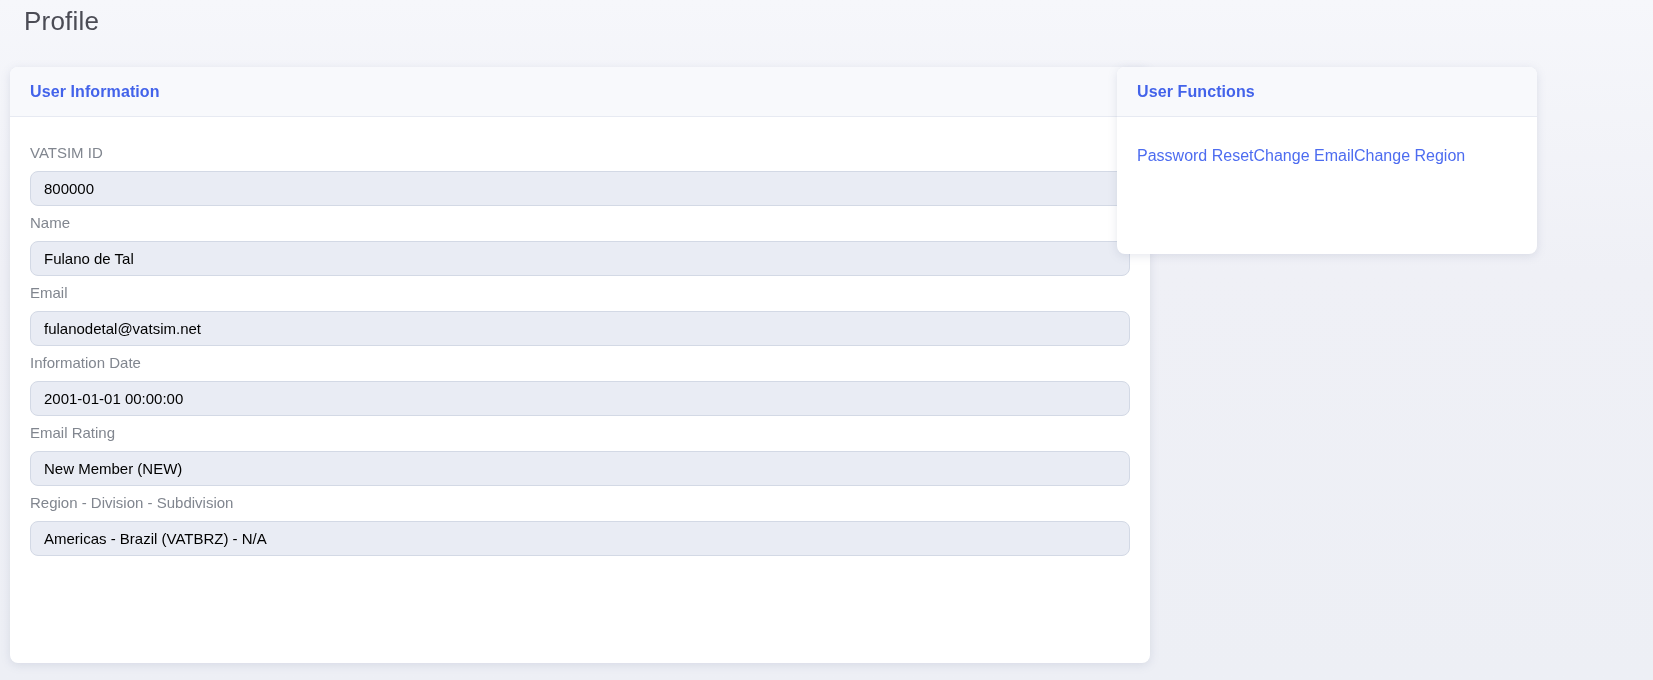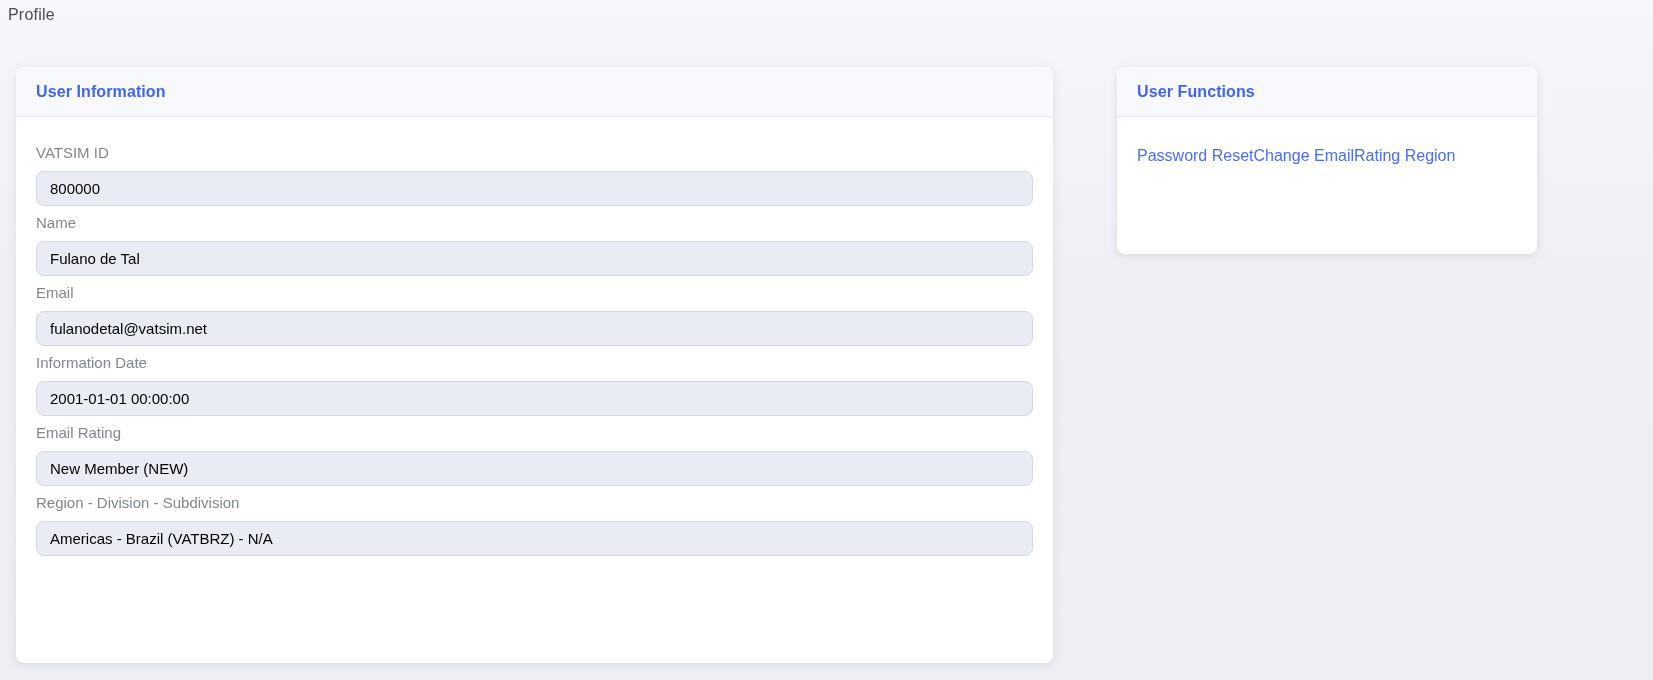--- a/index.html
+++ b/index.html
@@ -11,39 +11,39 @@
   }
 
   body {
     position: relative;
     font-family: "Liberation Sans", sans-serif;
     background: linear-gradient(180deg, #f6f7fb 0%, #eff0f6 40%, #edeff5 100%);
   }
 
   .page-title {
     position: absolute;
-    left: 8px;
+    left: 24px;
     top: 6px;
-    font-size: 16px;
+    font-size: 26px;
     font-weight: 500;
     color: #4b4c55;
     letter-spacing: 0.2px;
   }
 
   .card {
     position: absolute;
     background: #ffffff;
     border-radius: 8px;
     box-shadow: 0 2px 10px rgba(110, 120, 155, 0.18);
   }
 
   .card-user-info {
-    left: 16px;
+    left: 10px;
     top: 67px;
-    width: 1037px;
+    width: 1140px;
     height: 596px;
   }
 
   .card-user-functions {
     left: 1117px;
     top: 67px;
     width: 420px;
     height: 187px;
   }
 
@@ -154,15 +154,15 @@
   </div>
 </section>
 
 <aside class="card card-user-functions">
   <header class="card-header">
     <span class="card-title">User Functions</span>
   </header>
   <div class="links-body">
     <a class="func-link" href="#">Password Reset</a>
     <a class="func-link" href="#">Change Email</a>
-    <a class="func-link" href="#">Rating Region</a>
+    <a class="func-link" href="#">Change Region</a>
   </div>
 </aside>
 
 </body></html>

